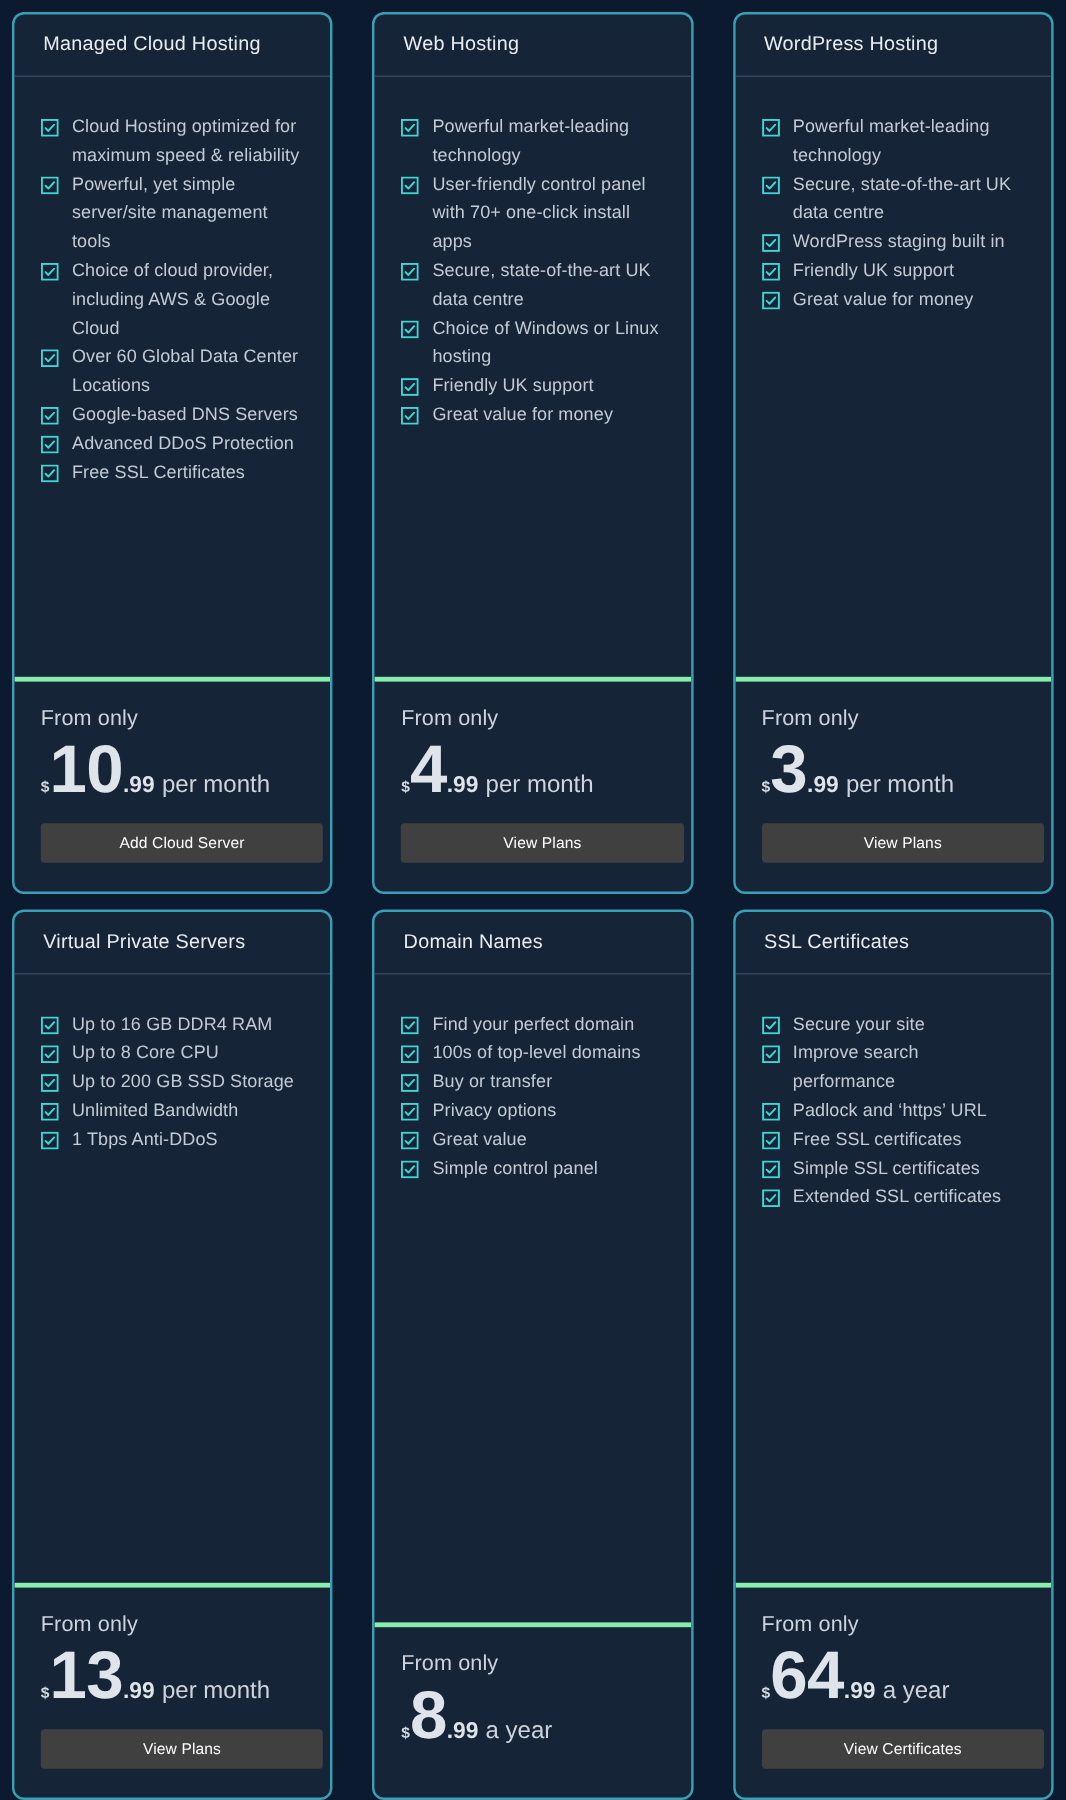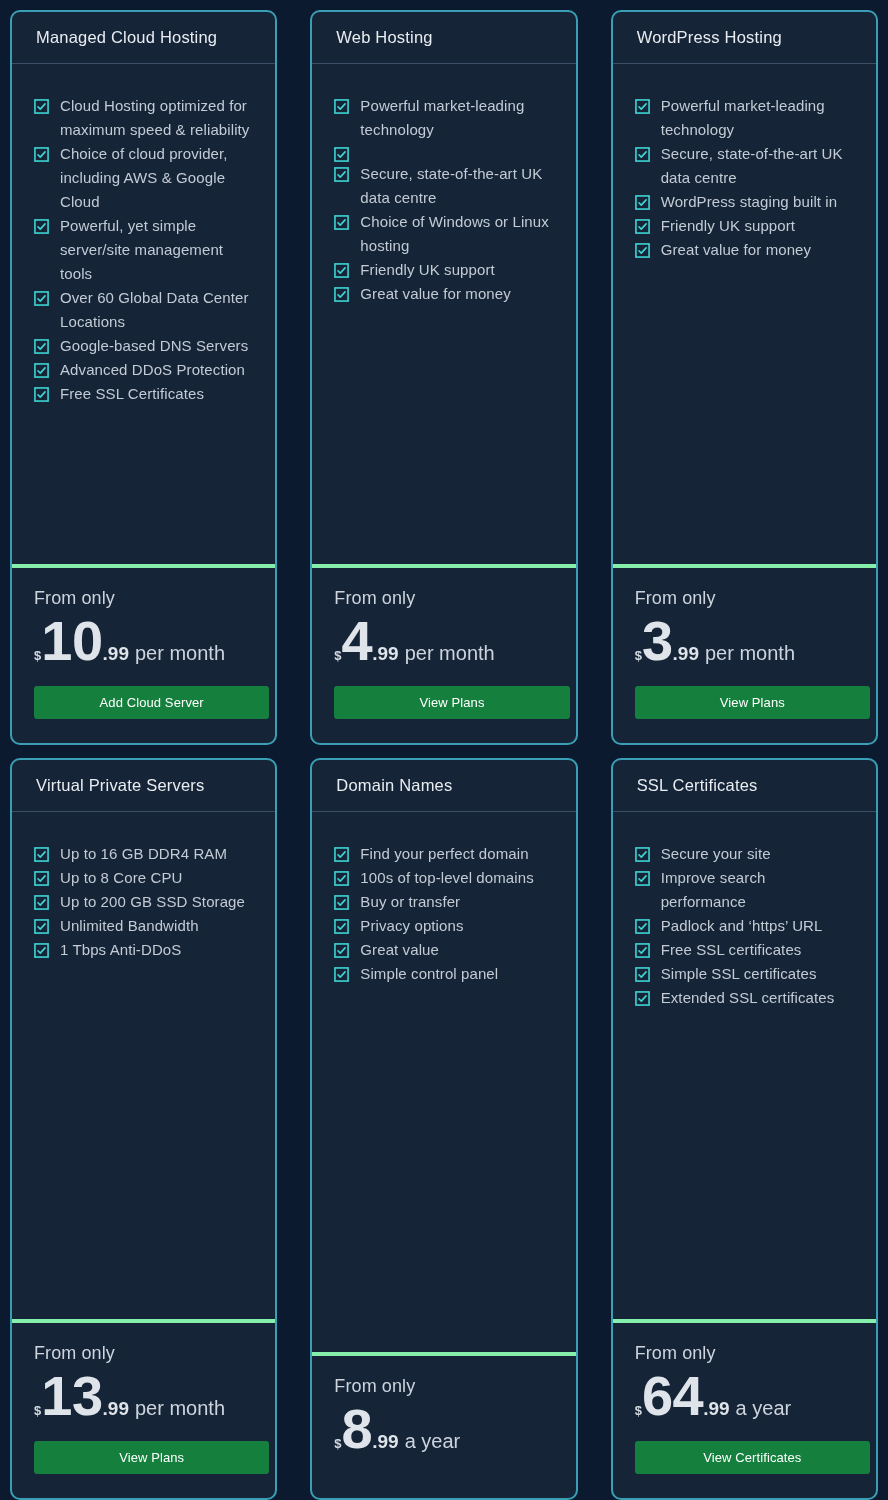--- a/index.html
+++ b/index.html
@@ -125,21 +125,21 @@
     font-size: 20px;
     font-weight: 400;
     line-height: 1;
     margin-left: 6px;
   }
 
   .cta-button {
     display: block;
     width: 100%;
     height: 33px;
-    background: #15803d;
+    background: #404040;
     border: none;
     border-radius: 3px;
     color: #ffffff;
     font-family: "Liberation Sans", sans-serif;
     font-size: 13px;
     font-weight: 400;
     letter-spacing: 0.1px;
     cursor: pointer;
     text-align: center;
     line-height: 33px;
@@ -161,28 +161,28 @@
   <rect x="1" y="1" width="14" height="14" fill="none" stroke="#3fd6d6" stroke-width="1.7"></rect>
   <path d="M4.2 8.3 L6.7 10.8 L11.8 5.2" fill="none" stroke="#3fd6d6" stroke-width="1.7" stroke-linecap="round" stroke-linejoin="round"></path>
 </svg></span>
         <span class="feature-text">Cloud Hosting optimized for maximum speed &amp; reliability</span>
       </li>
       <li class="feature">
         <span class="check-box"><svg viewBox="0 0 16 16" width="15" height="15" aria-hidden="true">
   <rect x="1" y="1" width="14" height="14" fill="none" stroke="#3fd6d6" stroke-width="1.7"></rect>
   <path d="M4.2 8.3 L6.7 10.8 L11.8 5.2" fill="none" stroke="#3fd6d6" stroke-width="1.7" stroke-linecap="round" stroke-linejoin="round"></path>
 </svg></span>
+        <span class="feature-text">Powerful, yet simple server/site management tools</span>
+      </li>
+      <li class="feature">
+        <span class="check-box"><svg viewBox="0 0 16 16" width="15" height="15" aria-hidden="true">
+  <rect x="1" y="1" width="14" height="14" fill="none" stroke="#3fd6d6" stroke-width="1.7"></rect>
+  <path d="M4.2 8.3 L6.7 10.8 L11.8 5.2" fill="none" stroke="#3fd6d6" stroke-width="1.7" stroke-linecap="round" stroke-linejoin="round"></path>
+</svg></span>
         <span class="feature-text">Choice of cloud provider, including AWS &amp; Google Cloud</span>
-      </li>
-      <li class="feature">
-        <span class="check-box"><svg viewBox="0 0 16 16" width="15" height="15" aria-hidden="true">
-  <rect x="1" y="1" width="14" height="14" fill="none" stroke="#3fd6d6" stroke-width="1.7"></rect>
-  <path d="M4.2 8.3 L6.7 10.8 L11.8 5.2" fill="none" stroke="#3fd6d6" stroke-width="1.7" stroke-linecap="round" stroke-linejoin="round"></path>
-</svg></span>
-        <span class="feature-text">Powerful, yet simple server/site management tools</span>
       </li>
       <li class="feature">
         <span class="check-box"><svg viewBox="0 0 16 16" width="15" height="15" aria-hidden="true">
   <rect x="1" y="1" width="14" height="14" fill="none" stroke="#3fd6d6" stroke-width="1.7"></rect>
   <path d="M4.2 8.3 L6.7 10.8 L11.8 5.2" fill="none" stroke="#3fd6d6" stroke-width="1.7" stroke-linecap="round" stroke-linejoin="round"></path>
 </svg></span>
         <span class="feature-text">Over 60 Global Data Center Locations</span>
       </li>
       <li class="feature">
         <span class="check-box"><svg viewBox="0 0 16 16" width="15" height="15" aria-hidden="true">
@@ -229,20 +229,21 @@
   <rect x="1" y="1" width="14" height="14" fill="none" stroke="#3fd6d6" stroke-width="1.7"></rect>
   <path d="M4.2 8.3 L6.7 10.8 L11.8 5.2" fill="none" stroke="#3fd6d6" stroke-width="1.7" stroke-linecap="round" stroke-linejoin="round"></path>
 </svg></span>
         <span class="feature-text">Powerful market-leading technology</span>
       </li>
       <li class="feature">
         <span class="check-box"><svg viewBox="0 0 16 16" width="15" height="15" aria-hidden="true">
   <rect x="1" y="1" width="14" height="14" fill="none" stroke="#3fd6d6" stroke-width="1.7"></rect>
   <path d="M4.2 8.3 L6.7 10.8 L11.8 5.2" fill="none" stroke="#3fd6d6" stroke-width="1.7" stroke-linecap="round" stroke-linejoin="round"></path>
 </svg></span>
+        <span class="feature-text">User-friendly control panel with 70+ one-click install apps</span>
       </li>
       <li class="feature">
         <span class="check-box"><svg viewBox="0 0 16 16" width="15" height="15" aria-hidden="true">
   <rect x="1" y="1" width="14" height="14" fill="none" stroke="#3fd6d6" stroke-width="1.7"></rect>
   <path d="M4.2 8.3 L6.7 10.8 L11.8 5.2" fill="none" stroke="#3fd6d6" stroke-width="1.7" stroke-linecap="round" stroke-linejoin="round"></path>
 </svg></span>
         <span class="feature-text">Secure, state-of-the-art UK data centre</span>
       </li>
       <li class="feature">
         <span class="check-box"><svg viewBox="0 0 16 16" width="15" height="15" aria-hidden="true">

